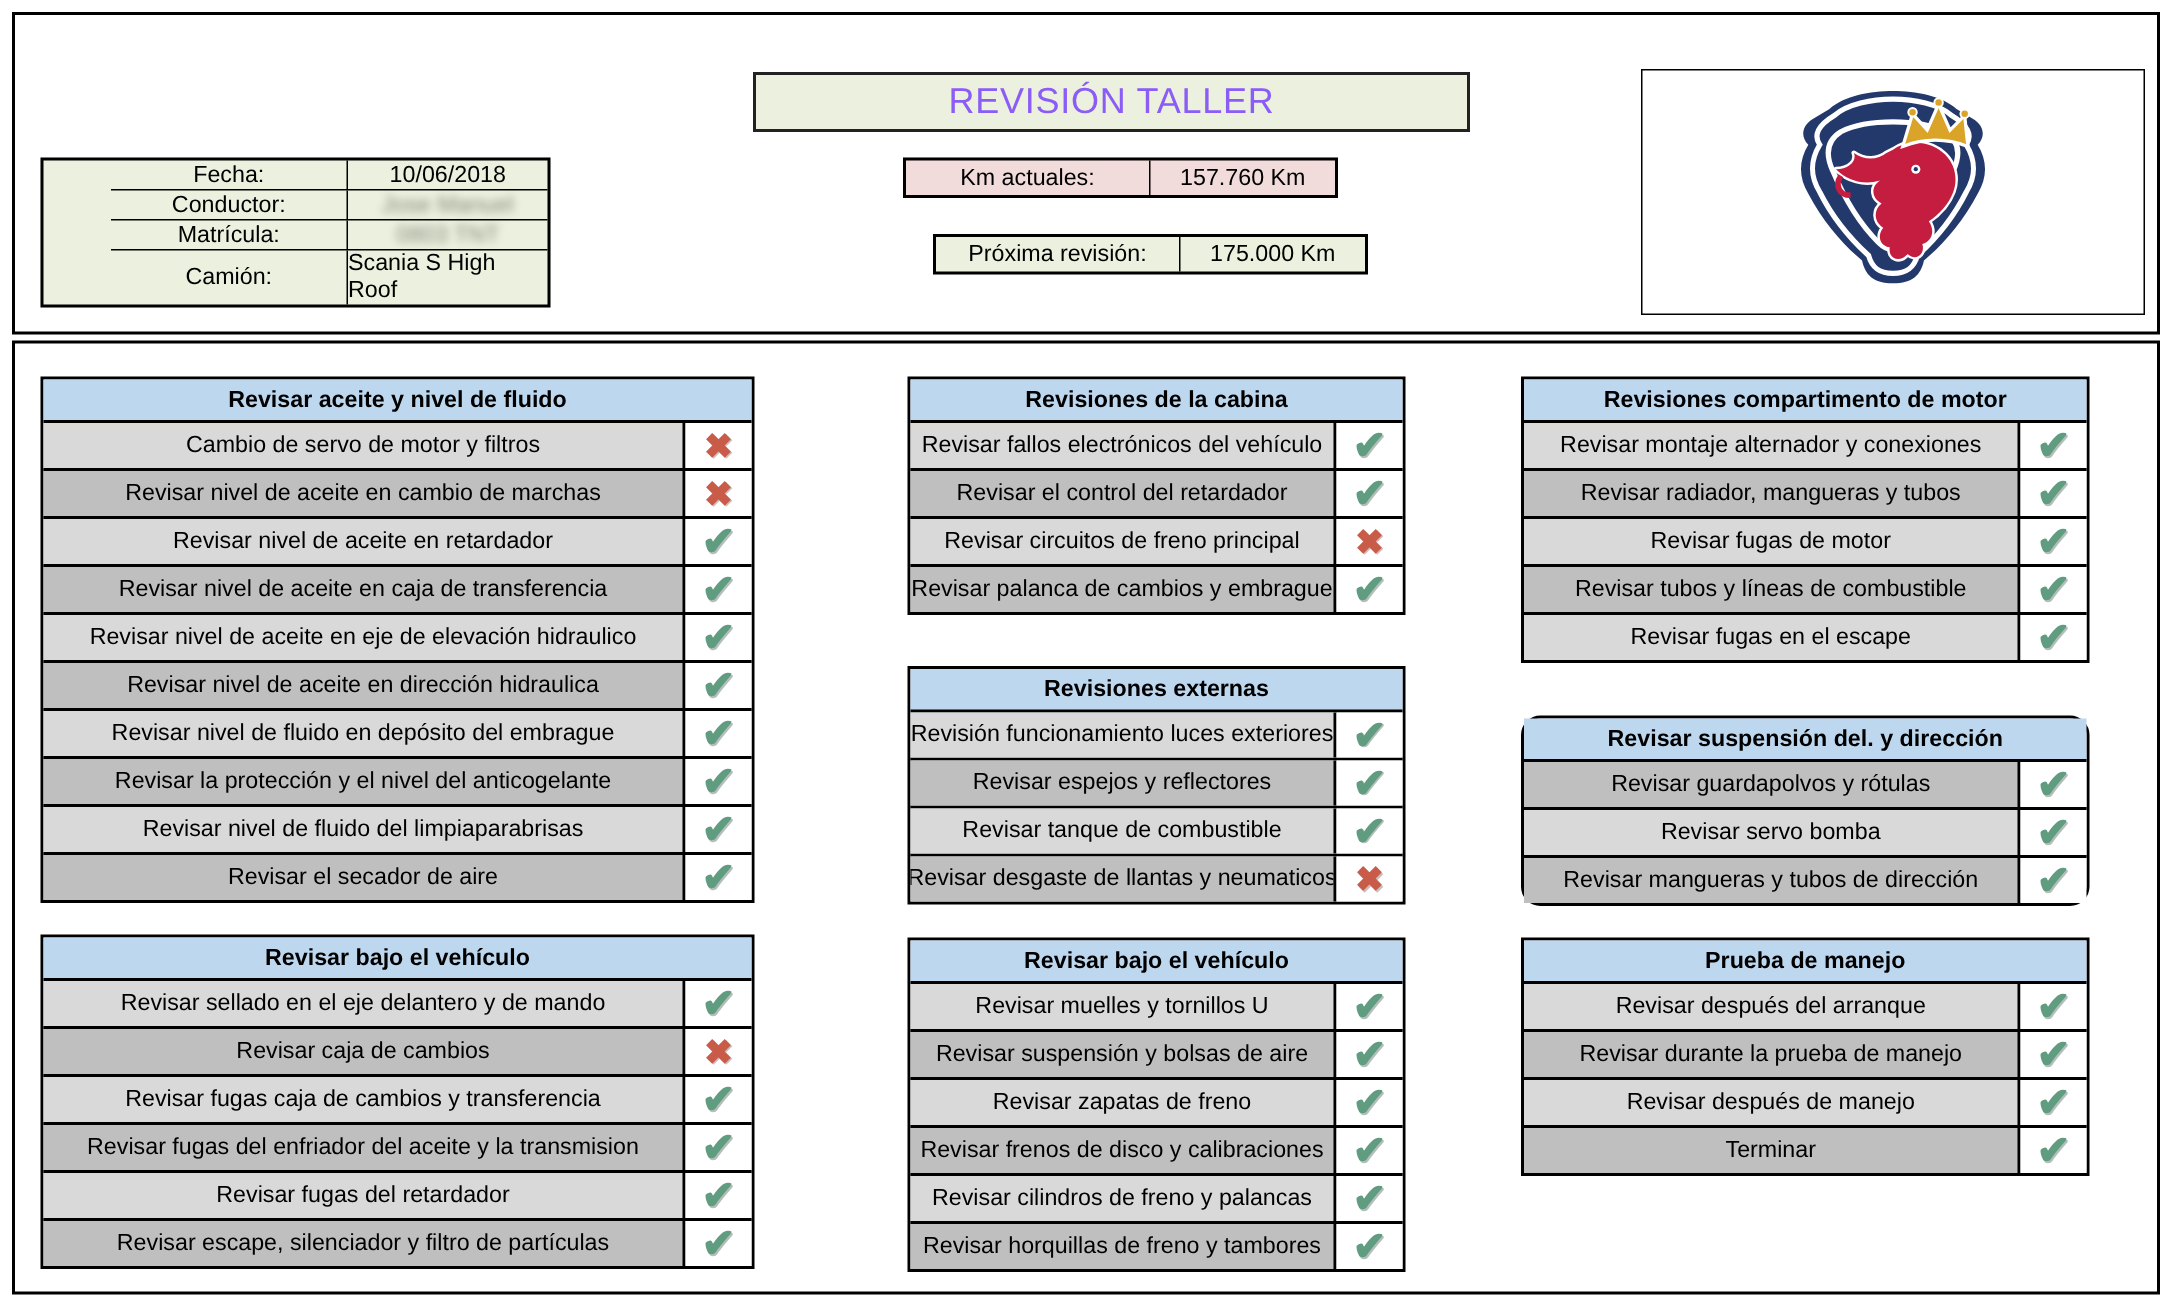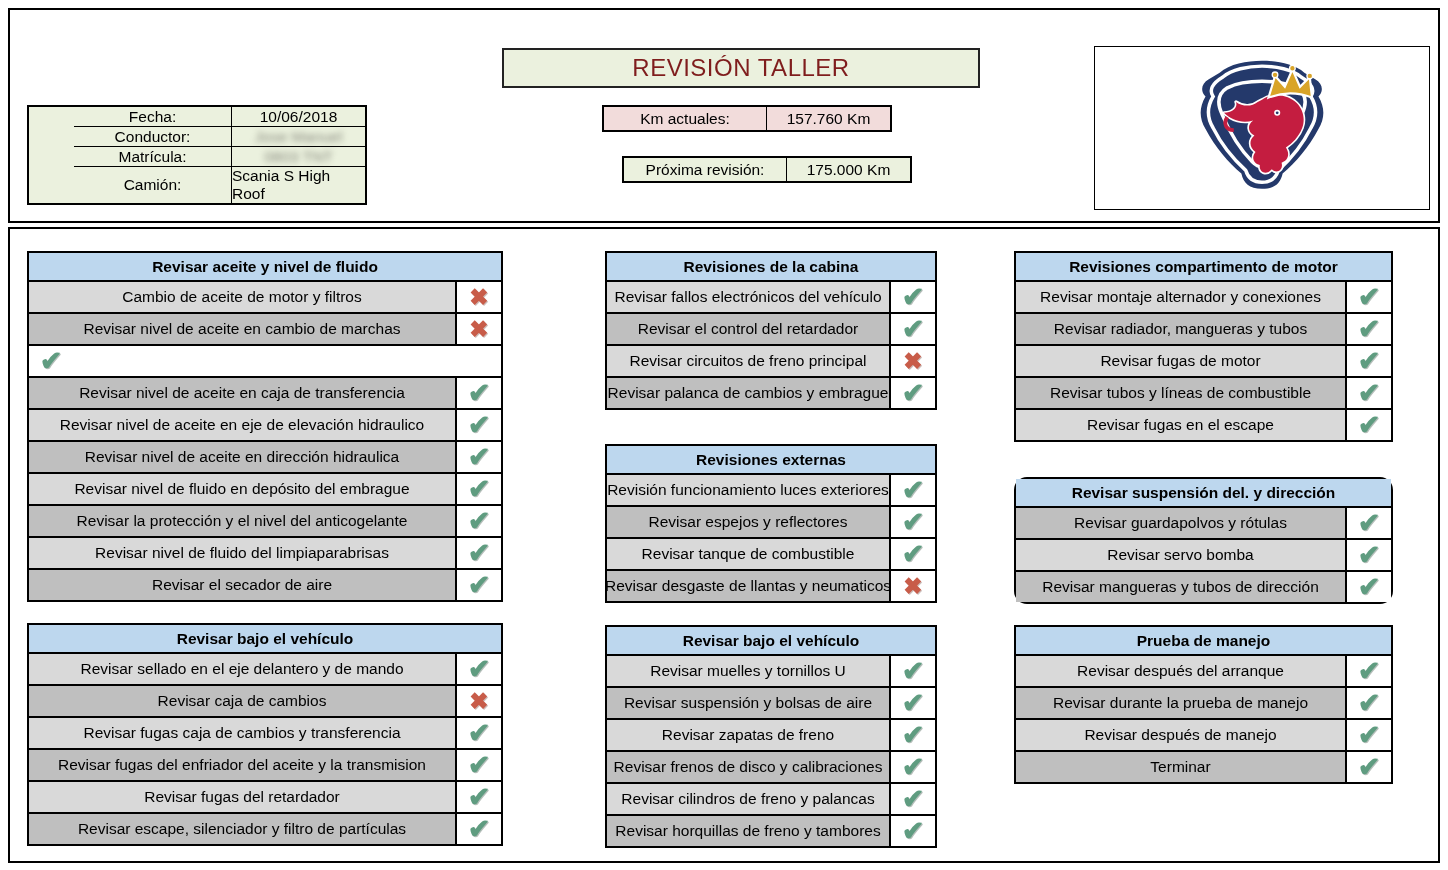--- a/index.html
+++ b/index.html
@@ -21,21 +21,21 @@
   .info-row{flex:1;display:flex;border-top:1px solid #000;}
   .info-row:first-child{border-top:none;}
   .info-label{width:157px;border-right:1.5px solid #000;display:flex;align-items:center;justify-content:center;font-size:15.5px;}
   .info-value{flex:1;display:flex;align-items:center;justify-content:center;font-size:15.5px;}
   .redacted{filter:blur(3px);opacity:.65;color:#4c4c44;}
 
   #title-box{
     position:absolute;left:492px;top:38px;width:478px;height:40px;
     background:var(--green-bg);border:2px solid #222;box-sizing:border-box;
     display:flex;align-items:center;justify-content:center;
-    font-size:24px;letter-spacing:.5px;color:#7f1d1d;
+    font-size:24px;letter-spacing:.5px;color:#8b5cf6;
   }
   .kv-box{
     position:absolute;width:290px;height:27px;border:2px solid #000;box-sizing:border-box;
     display:flex;
   }
   #km-box{left:592px;top:95px;background:var(--pink-bg);}
   #prox-box{left:612px;top:146px;background:var(--green-bg);}
   .kv-label{width:162px;border-right:1.5px solid #000;display:flex;align-items:center;justify-content:center;font-size:15.5px;}
   .kv-value{flex:1;display:flex;align-items:center;justify-content:center;font-size:15.5px;}
 
@@ -135,32 +135,33 @@
       <circle cx="84" cy="56" r="1.3" fill="#24396b"></circle>
     </svg>
   </div>
 </div>
 
 <div id="main-frame" class="frame">
     <div class="col col1">
       <div class="section">
         <div class="section-header">Revisar aceite y nivel de fluido</div>
         <div class="row">
-          <div class="cell-label shade-light">Cambio de aceite de motor y filtros</div>
+          <div class="cell-label shade-light">Cambio de servo de motor y filtros</div>
           <div class="cell-check">
             <span class="mark fail">✖</span>
           </div>
         </div>
         <div class="row">
           <div class="cell-label shade-dark">Revisar nivel de aceite en cambio de marchas</div>
           <div class="cell-check">
             <span class="mark fail">✖</span>
           </div>
         </div>
         <div class="row">
+          <div class="cell-label shade-light">Revisar nivel de aceite en retardador</div>
           <div class="cell-check">
             <span class="mark pass">✔</span>
           </div>
         </div>
         <div class="row">
           <div class="cell-label shade-dark">Revisar nivel de aceite en caja de transferencia</div>
           <div class="cell-check">
             <span class="mark pass">✔</span>
           </div>
         </div>

